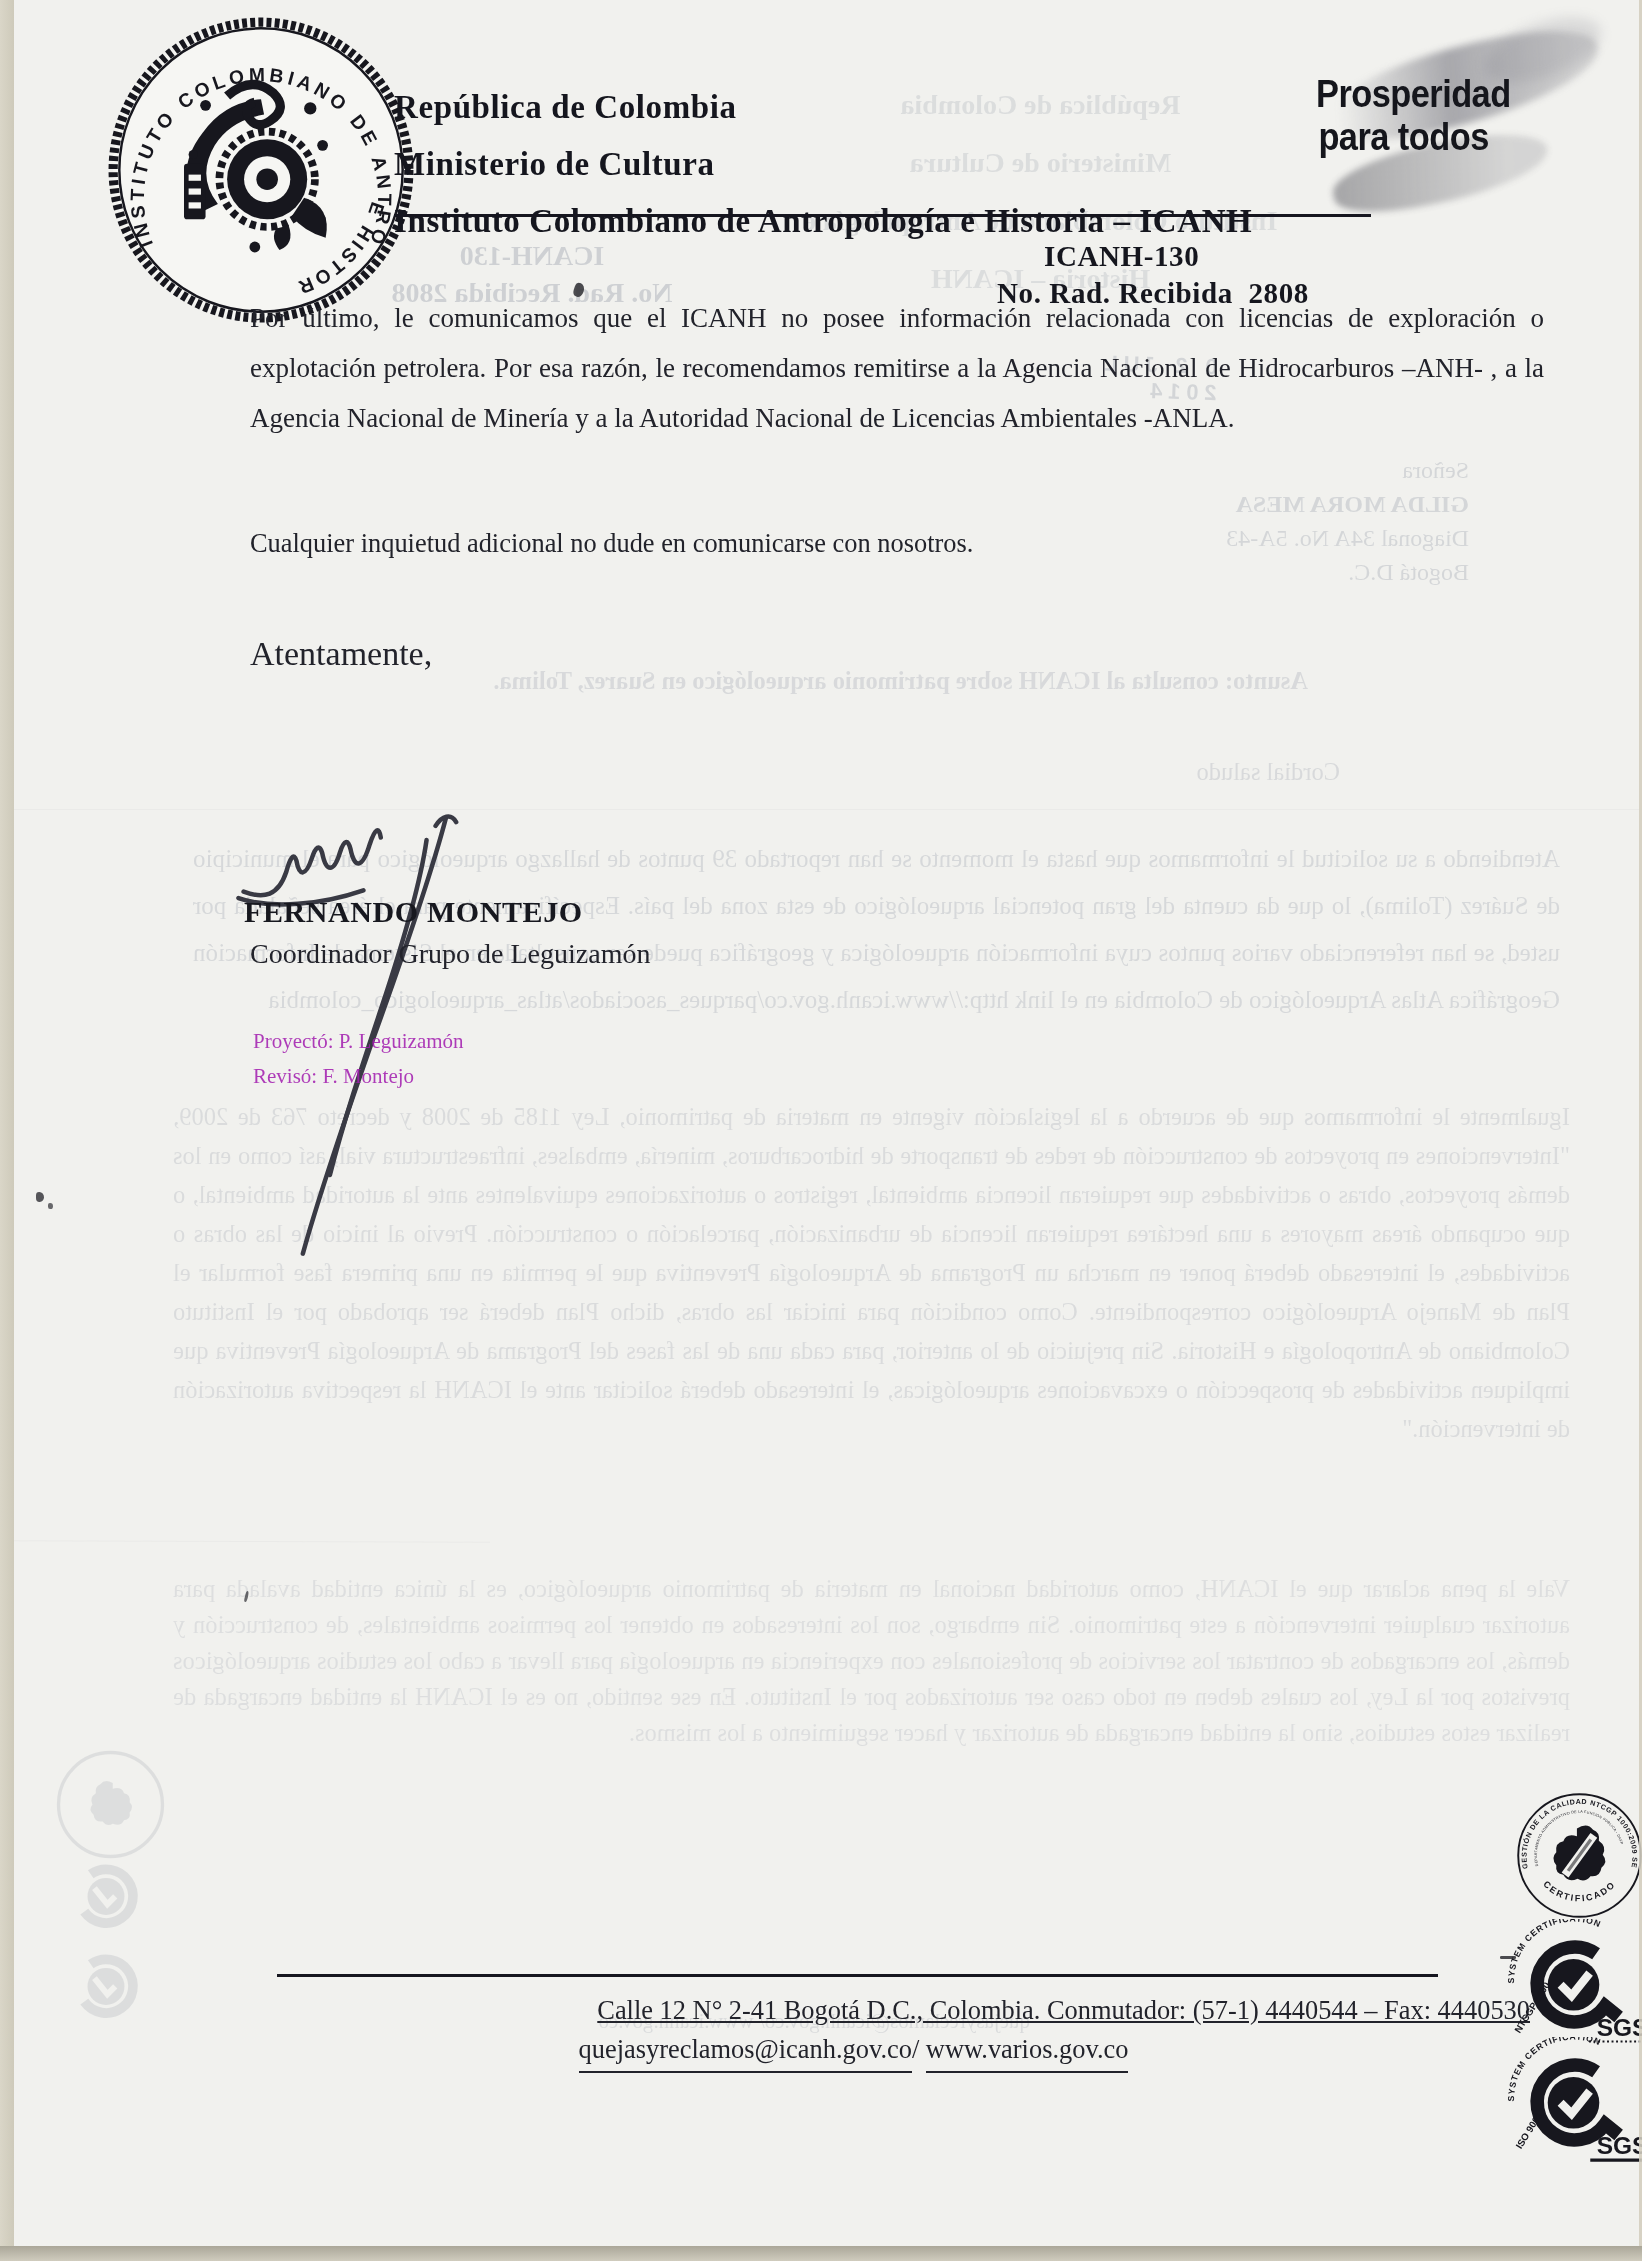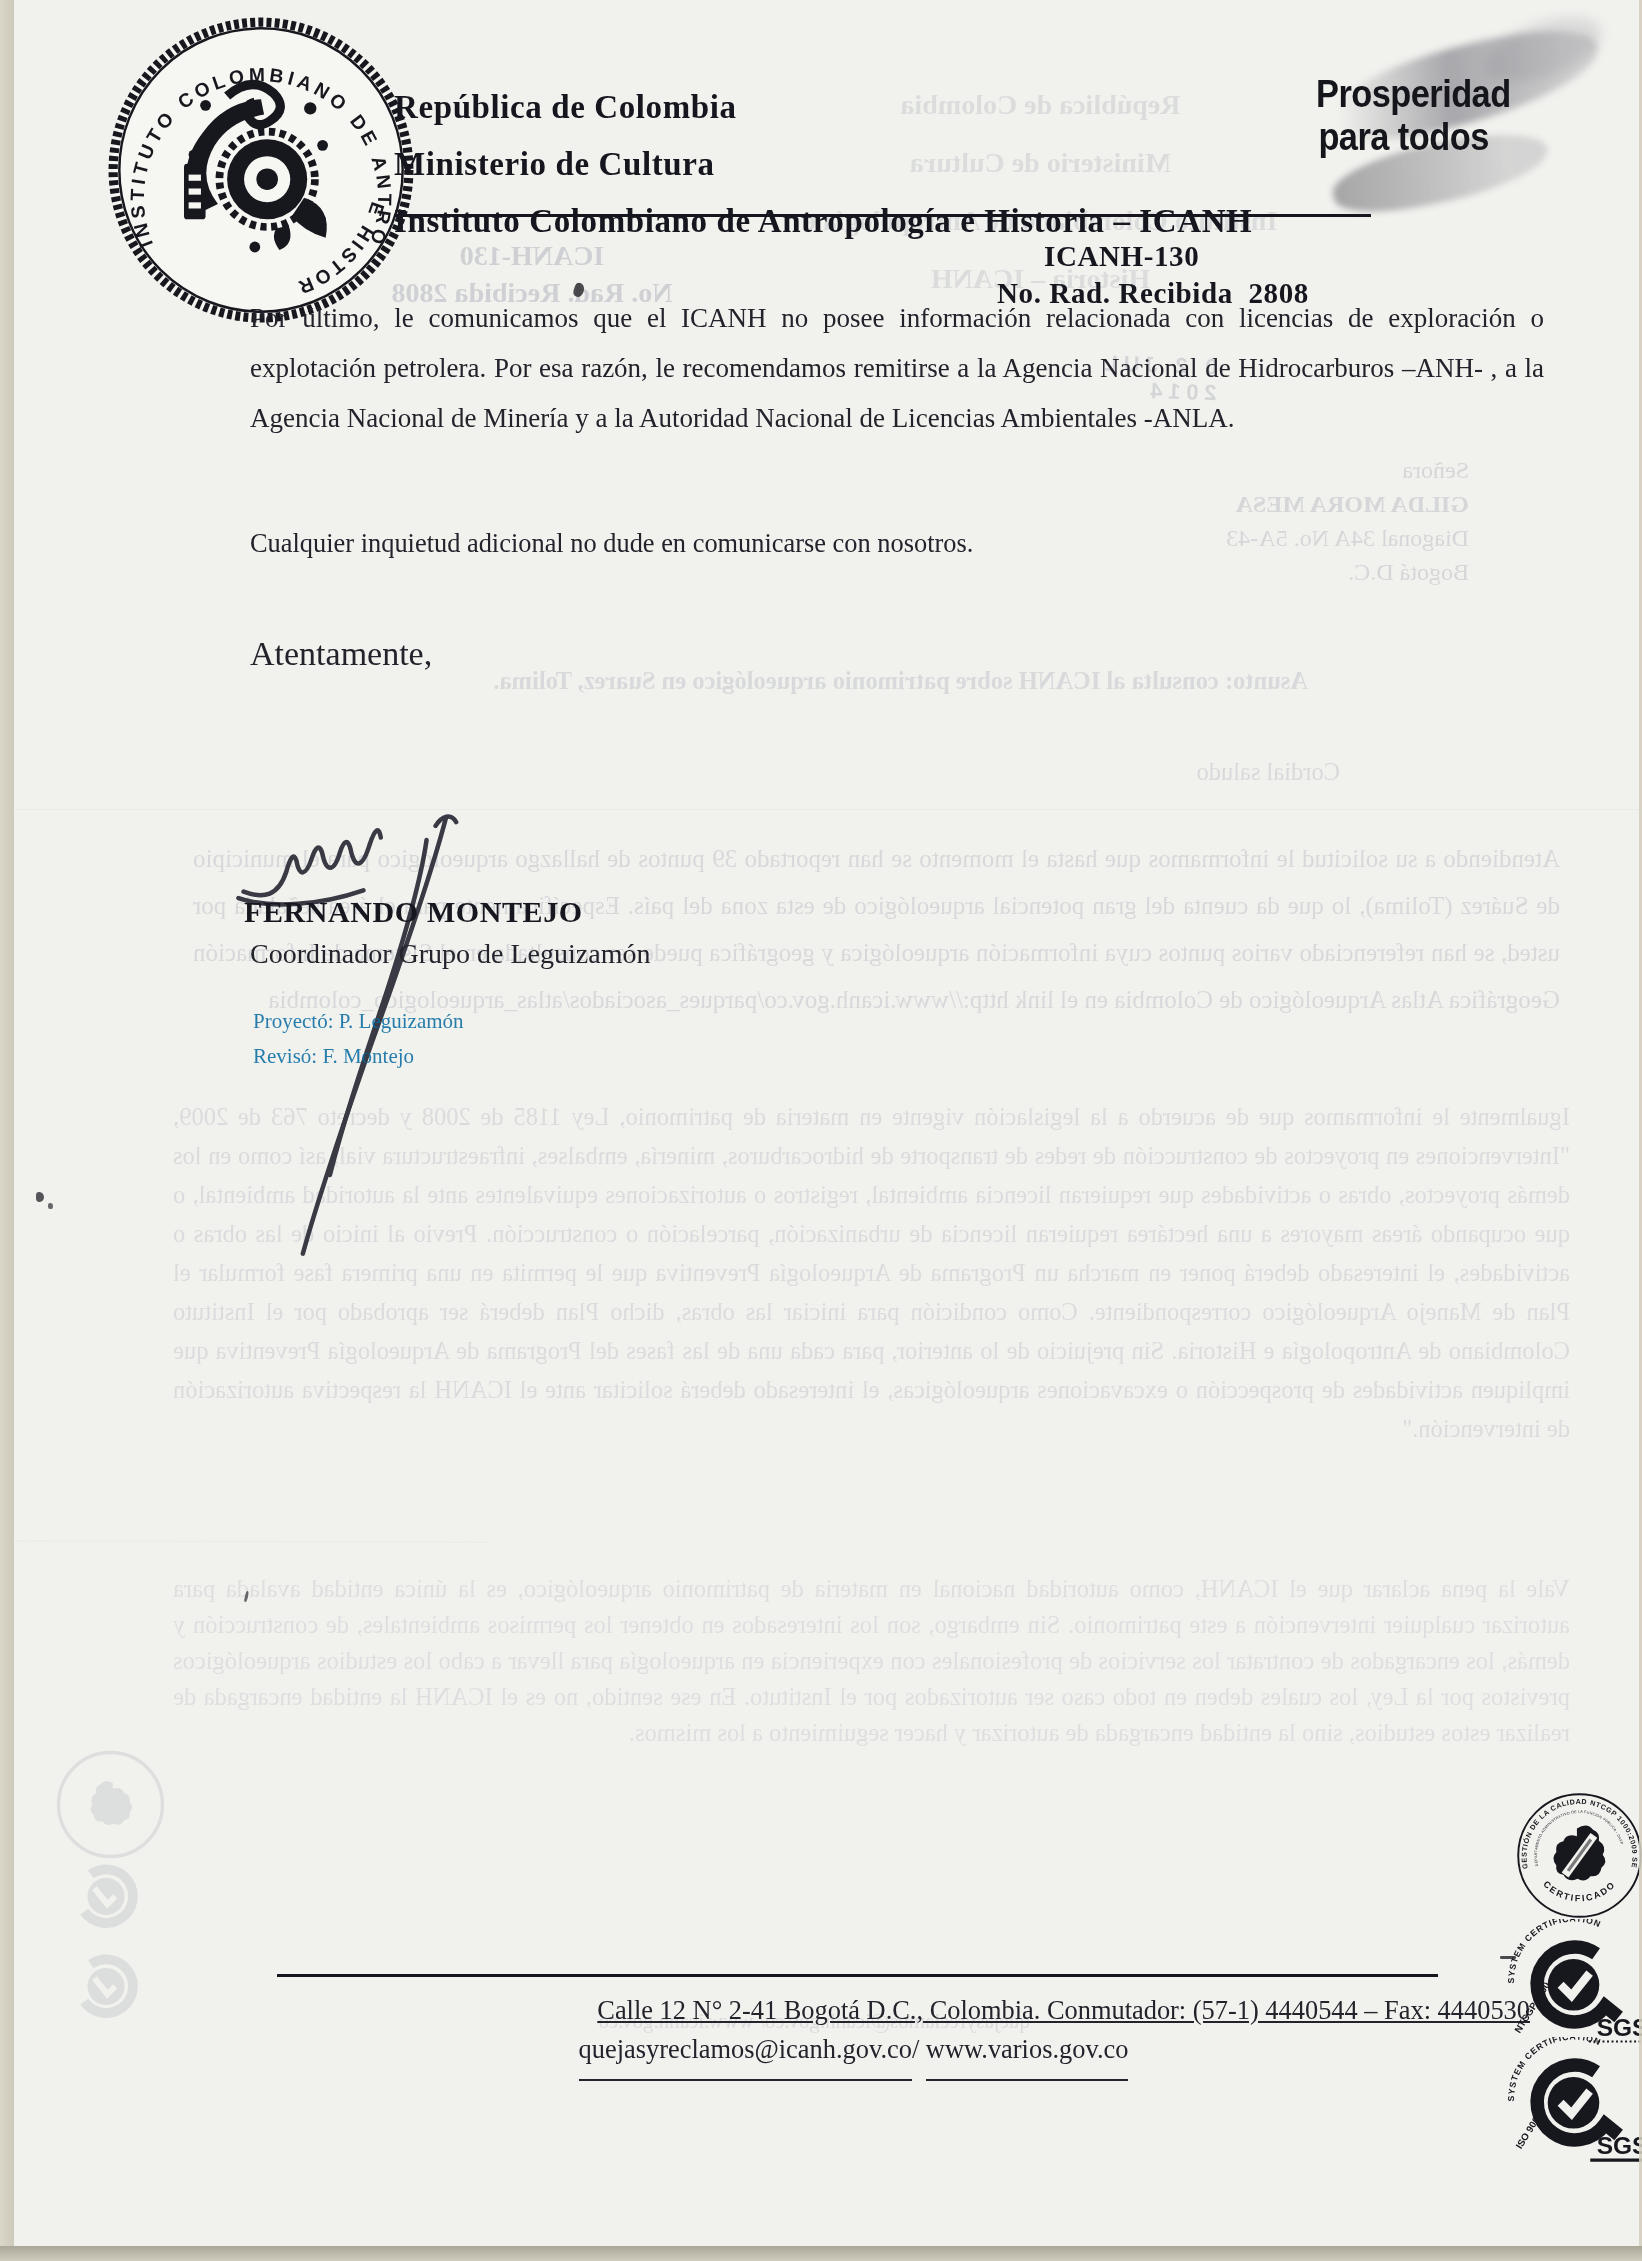--- a/index.html
+++ b/index.html
@@ -6,24 +6,24 @@
   #page{position:relative;width:1643px;height:2261px;background:#cfcbbd;overflow:hidden;
         font-family:"Liberation Serif",serif;color:#22232b;}
   #paper{position:absolute;left:14px;top:0;width:1625px;height:2246px;
          background:linear-gradient(140deg,#f4f4f1 0%,#f1f1ee 45%,#ededeа 100%);
          background-color:#f1f1ee;}
   .abs{position:absolute;}
   .sans{font-family:"Liberation Sans",sans-serif;}
   .just{text-align:justify;text-justify:inter-word;}
   .ghost{position:absolute;color:#45516b;pointer-events:none;transform:scaleX(-1);}
   .rule{background:#16161f;}
-  .lightnote{color:#0369a1;}
+  .lightnote{color:#a21caf;margin-top:20px;}
   .crease{position:absolute;background:rgba(110,115,128,0.05);}
   .speck{position:absolute;background:#2e2e33;border-radius:40% 60% 55% 45%;}
-  .u{border-bottom:2.6px solid #22232b;padding-bottom:15px;}
+  .u{border-bottom:2.6px solid #22232b;padding-bottom:7px;}
   svg text{font-family:"Liberation Sans",sans-serif;}
 </style>
 </head>
 <body>
 
 <div id="page">
   <div id="paper"></div>
 
   <div class="ghost" style="left:802px;top:76px;width:477px;text-align:center;font-weight:bold;font-size:28px;line-height:58px;opacity:.12;">
     <div>República de Colombia</div>

